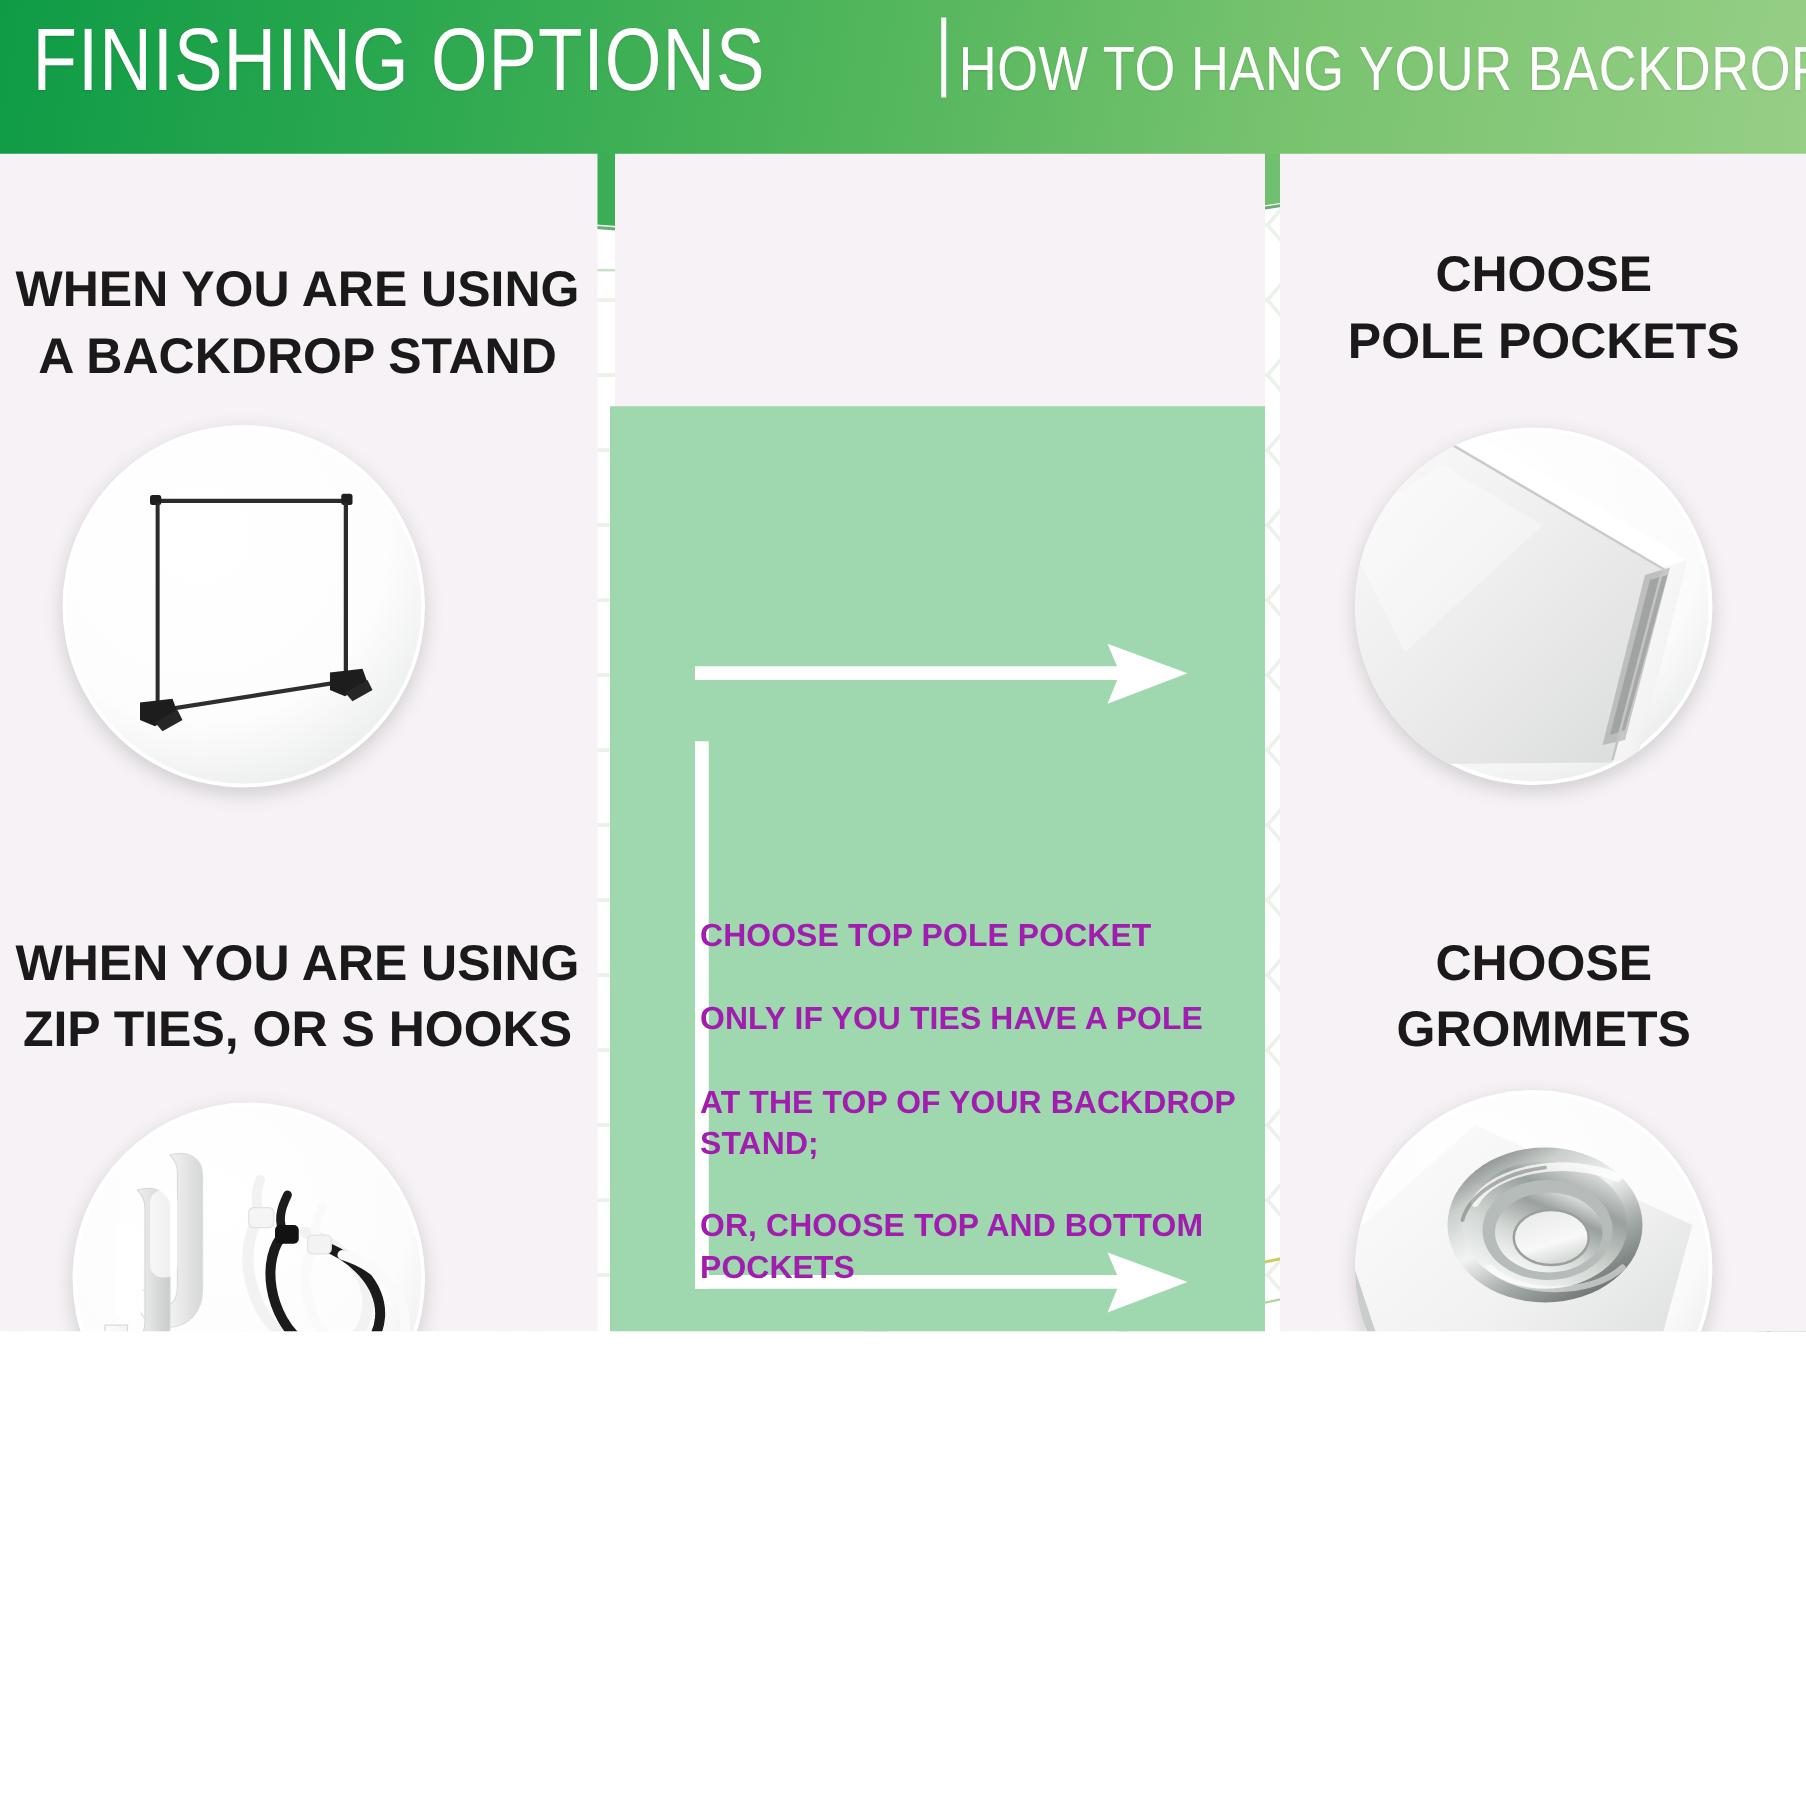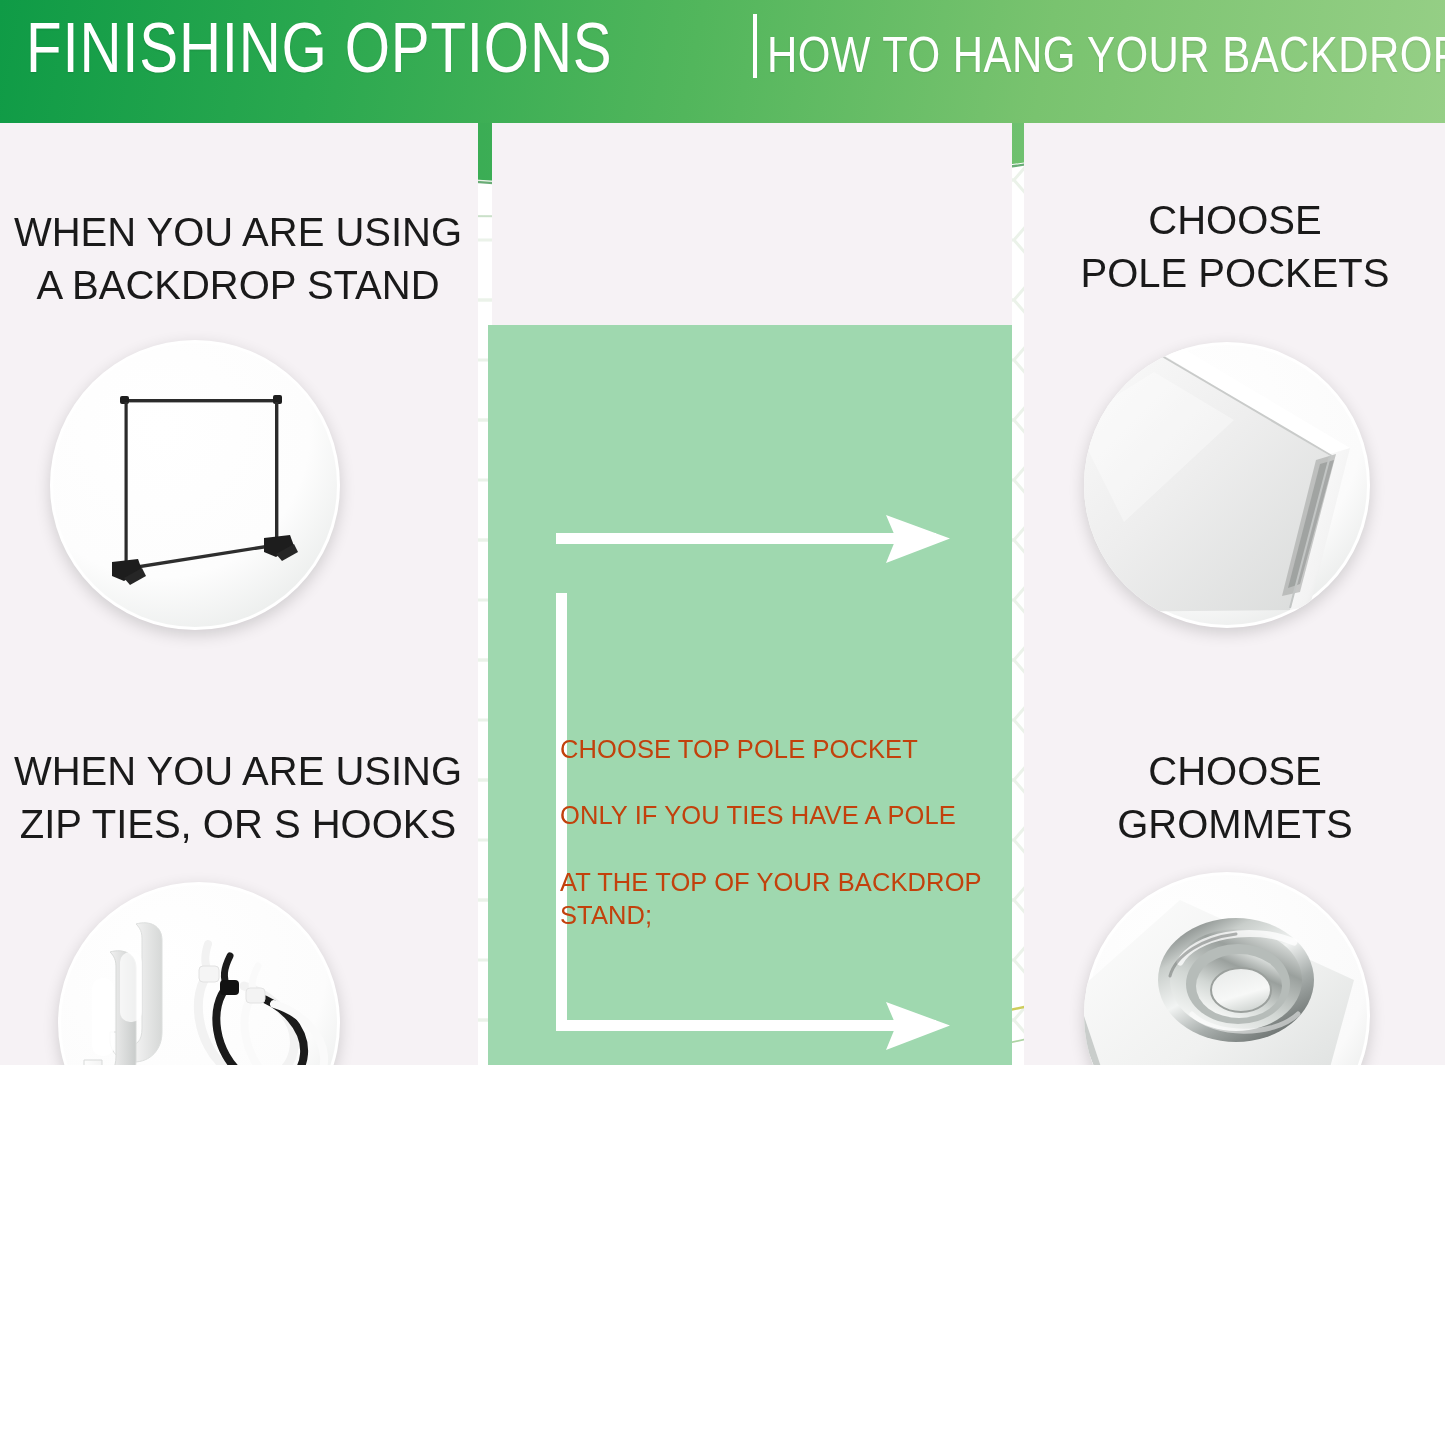--- a/index.html
+++ b/index.html
@@ -57,21 +57,21 @@
   }
 
   
   .heading{
     position:absolute;
     color:#1a1a1a;
     font-size:40px;
     line-height:1.33;
     text-align:center;
     letter-spacing:0px;
-    font-weight:400;
+    font-weight:700;
     white-space:pre-line;
   }
   #h-tl{left:4px;top:206px;width:468px;}
   #h-bl{left:4px;top:745px;width:468px;}
   #h-tr{left:1028px;top:194px;width:414px;}
   #h-br{left:1028px;top:745px;width:414px;}
 
   
   .circle{
     position:absolute;border-radius:50%;
@@ -85,22 +85,22 @@
   #c-grommet{left:1084px;top:872px;width:286px;height:286px;}
 
   .circle svg{position:absolute;left:0;top:0;width:100%;height:100%;}
 
   
   #arrows{position:absolute;left:488px;top:325px;width:524px;height:828px;}
 
   
   #center-text{
     position:absolute;left:560px;top:700px;width:446px;
-    color:#c2410c;font-size:25.5px;line-height:1.30;
-    letter-spacing:0.1px;white-space:pre-line;
+    color:#a21caf;font-size:25.5px;line-height:1.30;
+    letter-spacing:0.1px;white-space:pre-line;font-weight:bold;
   }
   #center-text .ln{display:block;}
   #center-text .ln.i1{padding-left:6px;}
   #center-text .ln.i2{padding-left:11px;}
 </style>
 </head>
 <body>
 
 <div id="stage">
 
@@ -212,20 +212,21 @@
 ZIP TIES, OR S HOOKS</div>
   <div class="heading" id="h-tr">CHOOSE
 POLE POCKETS</div>
   <div class="heading" id="h-br">CHOOSE
 GROMMETS</div>
 
   <div id="center-text">
     <span class="ln">CHOOSE TOP POLE POCKET</span>
     <span class="ln">ONLY IF YOU TIES HAVE A POLE</span>
     <span class="ln">AT THE TOP OF YOUR BACKDROP STAND;</span>
+    <span class="ln">OR, CHOOSE TOP AND BOTTOM POCKETS</span>
   </div>
 
   <div class="circle" id="c-stand">
     <svg viewBox="0 0 290 290">
       <defs>
         <radialGradient id="gShine1" cx="38%" cy="30%" r="75%">
           <stop offset="0%" stop-color="#ffffff"></stop>
           <stop offset="70%" stop-color="#fdfdfd"></stop>
           <stop offset="100%" stop-color="#eceeed"></stop>
         </radialGradient>

